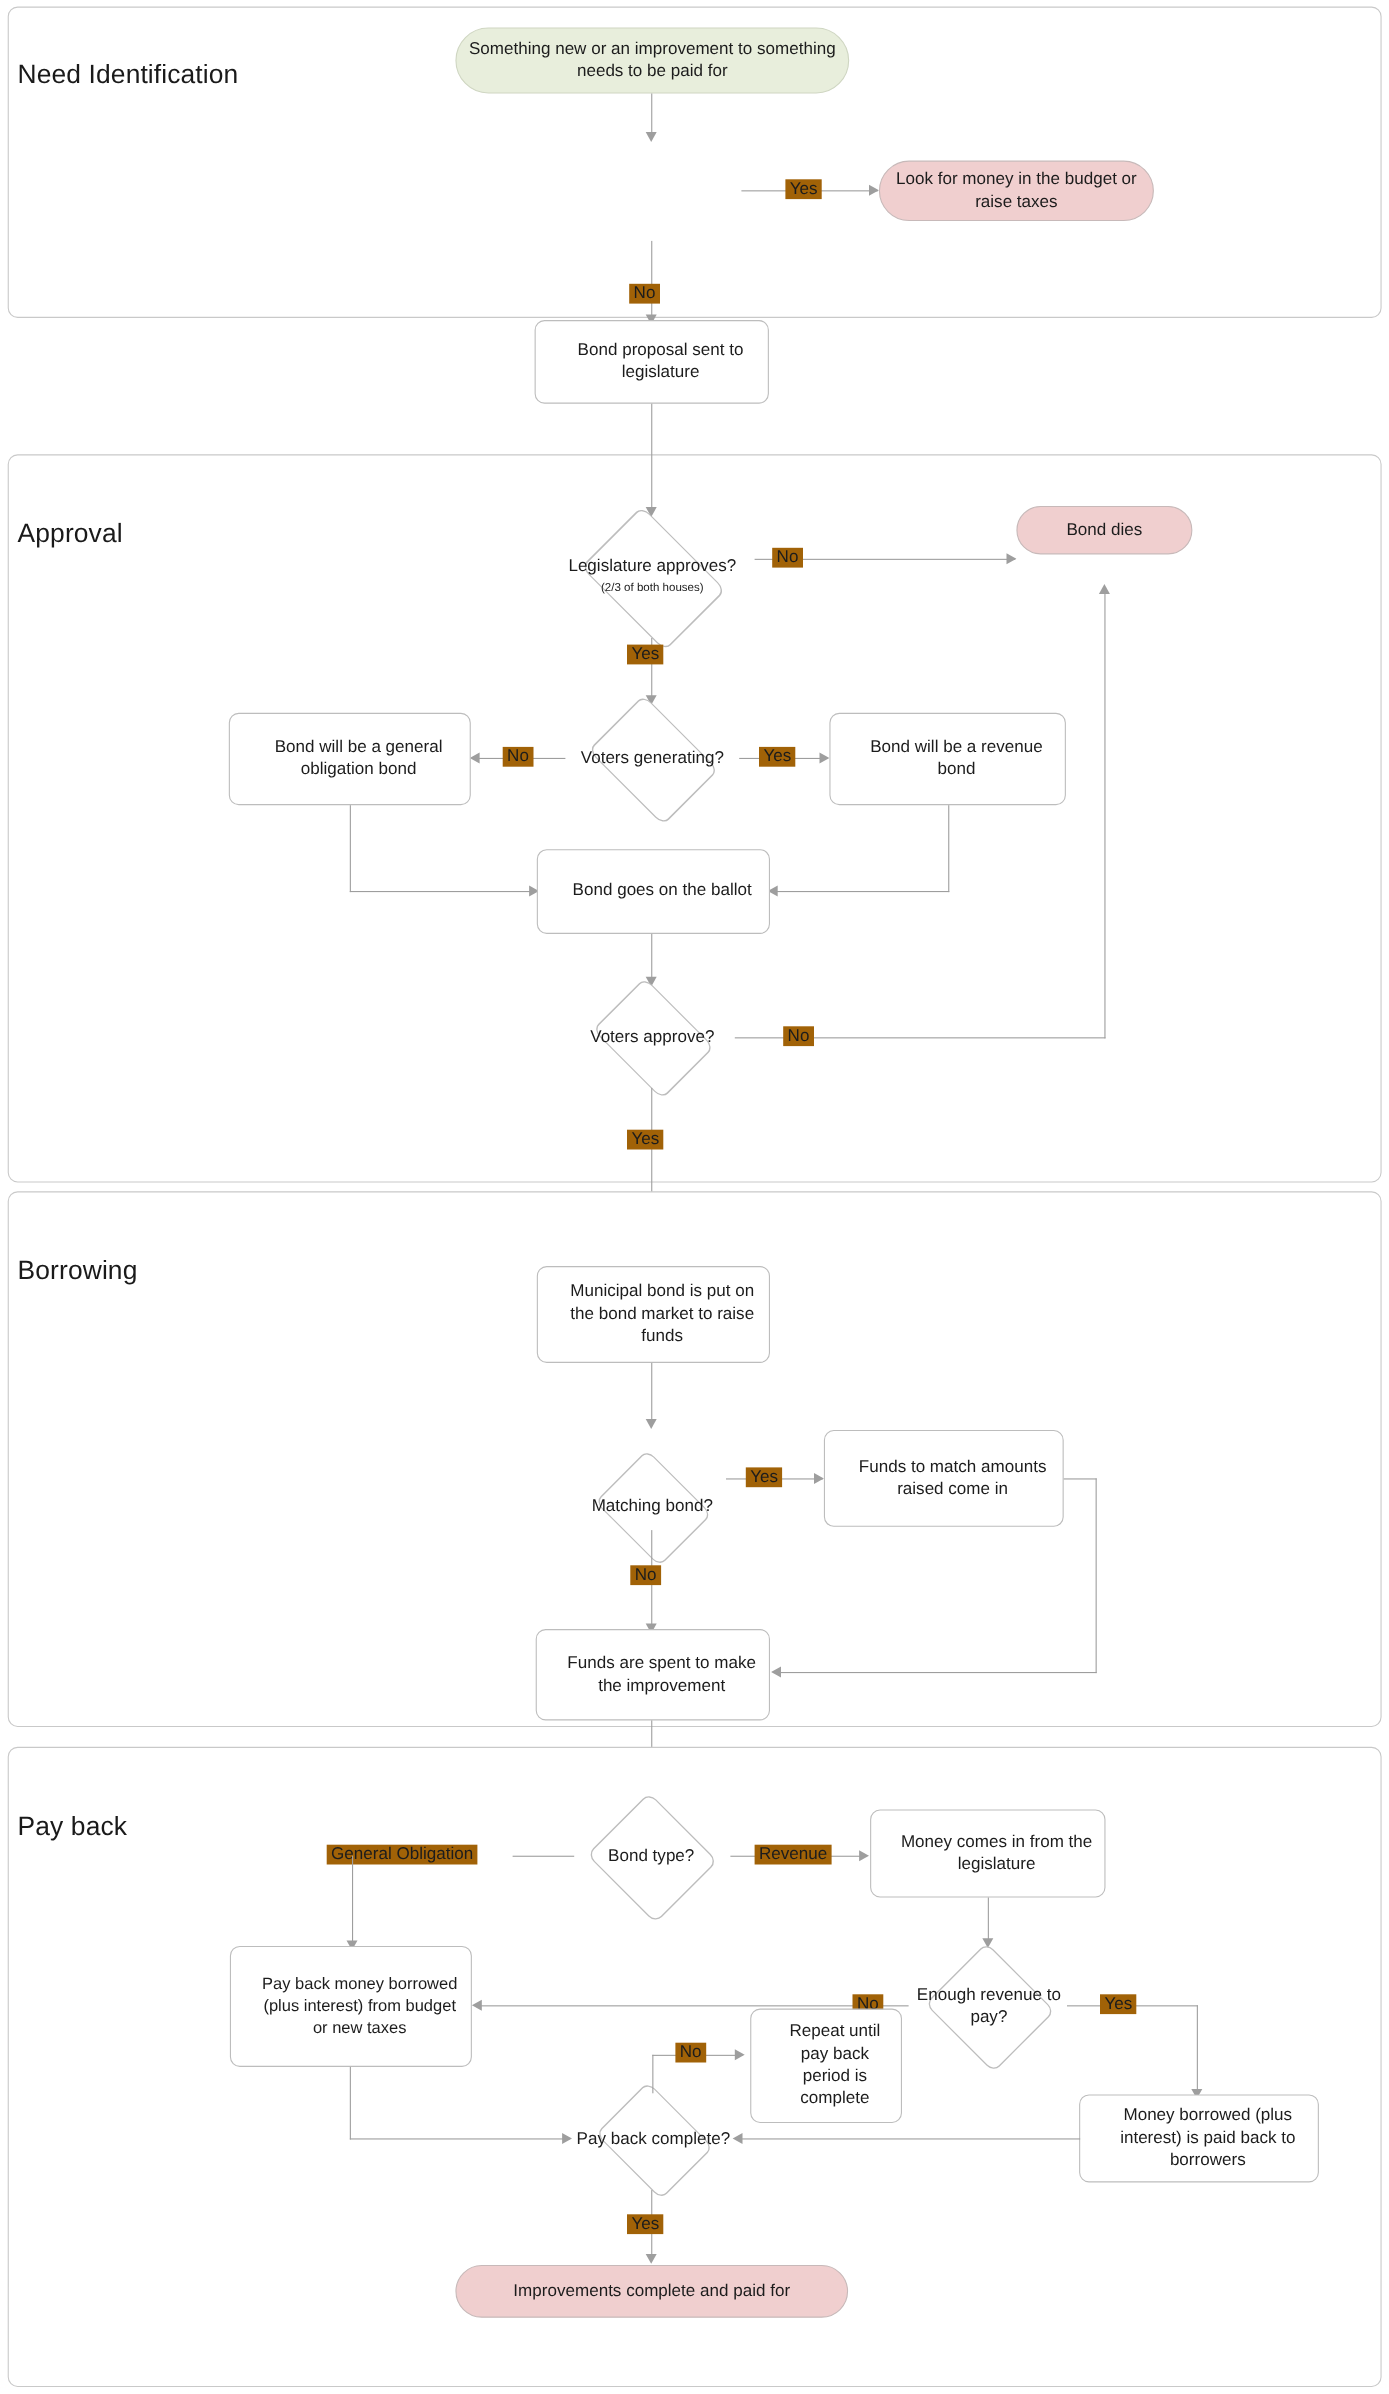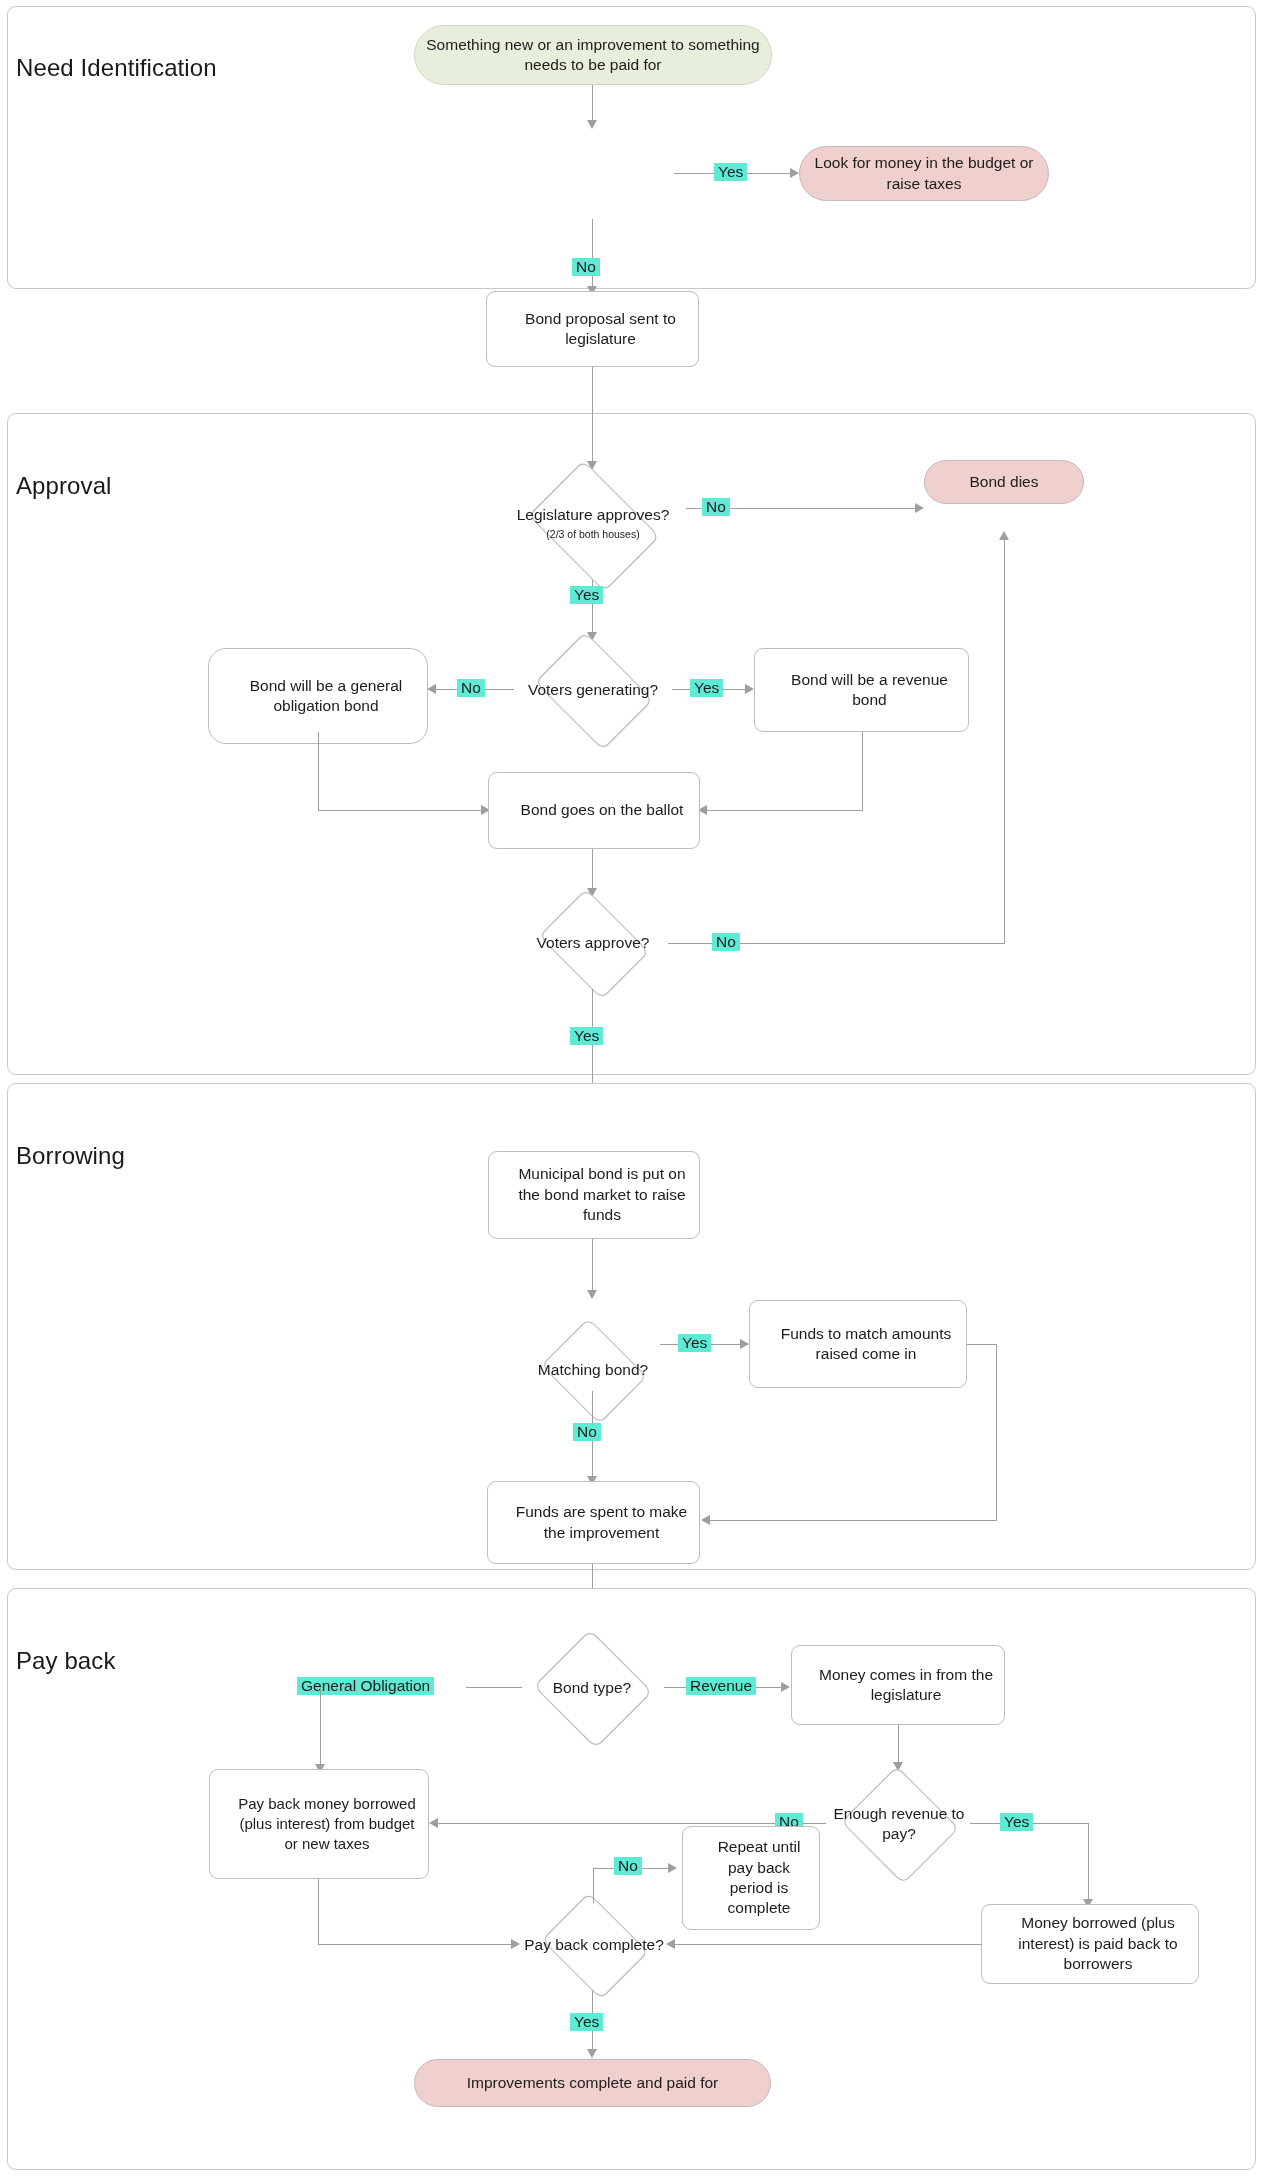--- a/index.html
+++ b/index.html
@@ -118,21 +118,21 @@
   }
   .ar-left {
     border-top: 5.5px solid transparent;
     border-bottom: 5.5px solid transparent;
     border-right: 9px solid #9e9e9e;
   }
   .elabel {
     position: absolute;
     font-size: 15.5px;
     color: #1c1c1c;
-    background: #5eead4;
+    background: #a16207;
     padding: 0 4px;
     white-space: nowrap;
   }
 </style>
 </head>
 <body>
 
 <div id="canvas">
 
   <div class="lane" style="left:7px; top:6px; width:1249px; height:283px;"></div>
@@ -190,21 +190,21 @@
 
   <div class="dec" style="left:512px; top:641px; width:162px; height:98px;">
     <div class="dshape" style="width:66px; height:66px; margin-left:-33px; margin-top:-33px; transform:rotate(45deg) scale(1.42,1.05);"></div>
     <div class="dtext">Voters generating?</div>
   </div>
 
   <div class="ln lnh" style="left:435px; top:689px; width:79px;"></div>
   <div class="arrow ar-left" style="left:427px; top:684px;"></div>
   <div class="elabel" style="left:457px; top:679px;">No</div>
 
-  <div class="node proc" style="left:208px; top:648px; width:220px; height:96px;border-radius:18px;">
+  <div class="node proc" style="left:208px; top:648px; width:220px; height:84px;">
     <span>Bond will be a general obligation bond</span>
   </div>
 
   <div class="ln lnh" style="left:672px; top:689px; width:80px;"></div>
   <div class="arrow ar-right" style="left:745px; top:684px;"></div>
   <div class="elabel" style="left:690px; top:679px;">Yes</div>
 
   <div class="node proc" style="left:754px; top:648px; width:215px; height:84px;">
     <span>Bond will be a revenue bond</span>
   </div>

